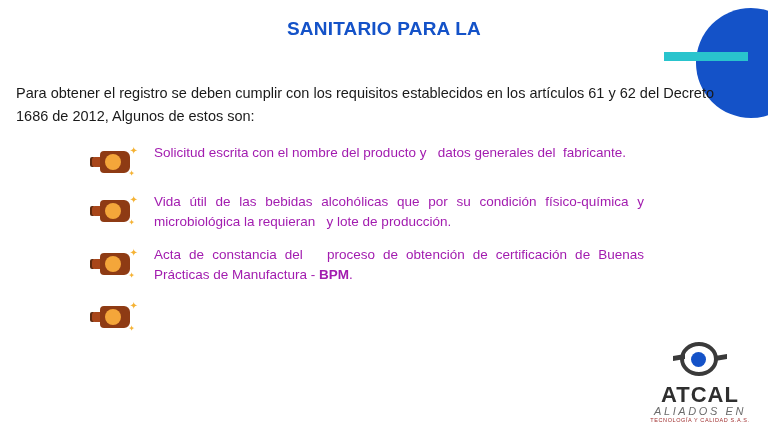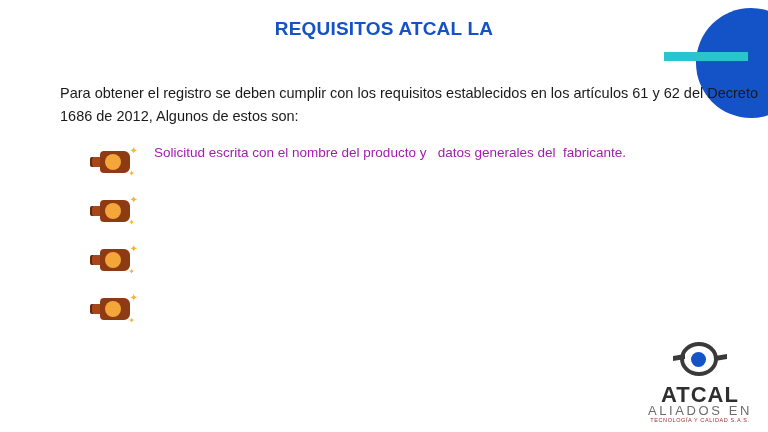--- a/index.html
+++ b/index.html
@@ -56,21 +56,20 @@
   
   .intro {
     position: absolute;
     top: 82px;
     left: 16px;
     width: 700px;
     font-size: 14.5px;
     line-height: 23px;
     color: #1a1a1a;
     text-align: left;
-    margin-left: 44px;
   }
 
   
   .list {
     position: absolute;
     top: 143px;
     left: 84px;
     width: 560px;
   }
   .item {
@@ -198,40 +197,41 @@
     transform: skewY(-10deg);
   }
   .logo-name {
     font-size: 22px;
     font-weight: bold;
     color: #2f2f2f;
     letter-spacing: 1px;
     line-height: 22px;
   }
   .logo-sub1 {
-    font-size: 13px;
+    font-size: 11px;
     color: #6b6b6b;
     letter-spacing: 2.6px;
     line-height: 10px;
+    font-style: italic;
   }
   .logo-sub2 {
     font-size: 5.5px;
     color: #a03030;
     letter-spacing: 0.6px;
     line-height: 8px;
   }
 </style>
 </head>
 <body>
 
 <div class="deco-circle"></div>
 <div class="deco-bar"></div>
 
 <div class="title-wrap">
-  <div class="title-line">REQUISITOS ATCAL LA</div>
+  <div class="title-line">SANITARIO PARA LA</div>
 </div>
 
 <div class="intro">Para obtener el registro se deben cumplir con los requisitos establecidos en los artículos 61 y 62 del Decreto 1686 de 2012, Algunos de estos son:</div>
 
 <div class="list">
 
   <div class="item">
     <div class="item-icon">
       <div class="bottle">
         <div class="cap"></div>
@@ -249,33 +249,35 @@
     <div class="item-icon">
       <div class="bottle">
         <div class="cap"></div>
           <div class="neck"></div>
           <div class="body"></div>
         <div class="label"></div>
         <div class="spark s1">✦</div>
           <div class="spark s2">✦</div>
       </div>
     </div>
+    <div class="item-text">Vida útil de las bebidas alcohólicas que por su condición físico-química y microbiológica la requieran &nbsp; y lote de producción.</div>
   </div>
 
   <div class="item">
     <div class="item-icon">
       <div class="bottle">
         <div class="cap"></div>
           <div class="neck"></div>
           <div class="body"></div>
         <div class="label"></div>
         <div class="spark s1">✦</div>
           <div class="spark s2">✦</div>
       </div>
     </div>
+    <div class="item-text">Acta de constancia del &nbsp; proceso de obtención de certificación de Buenas Prácticas de Manufactura - <b>BPM</b>.</div>
   </div>
 
   <div class="item">
     <div class="item-icon">
       <div class="bottle">
         <div class="cap"></div>
           <div class="neck"></div>
           <div class="body"></div>
         <div class="label"></div>
         <div class="spark s1">✦</div>

